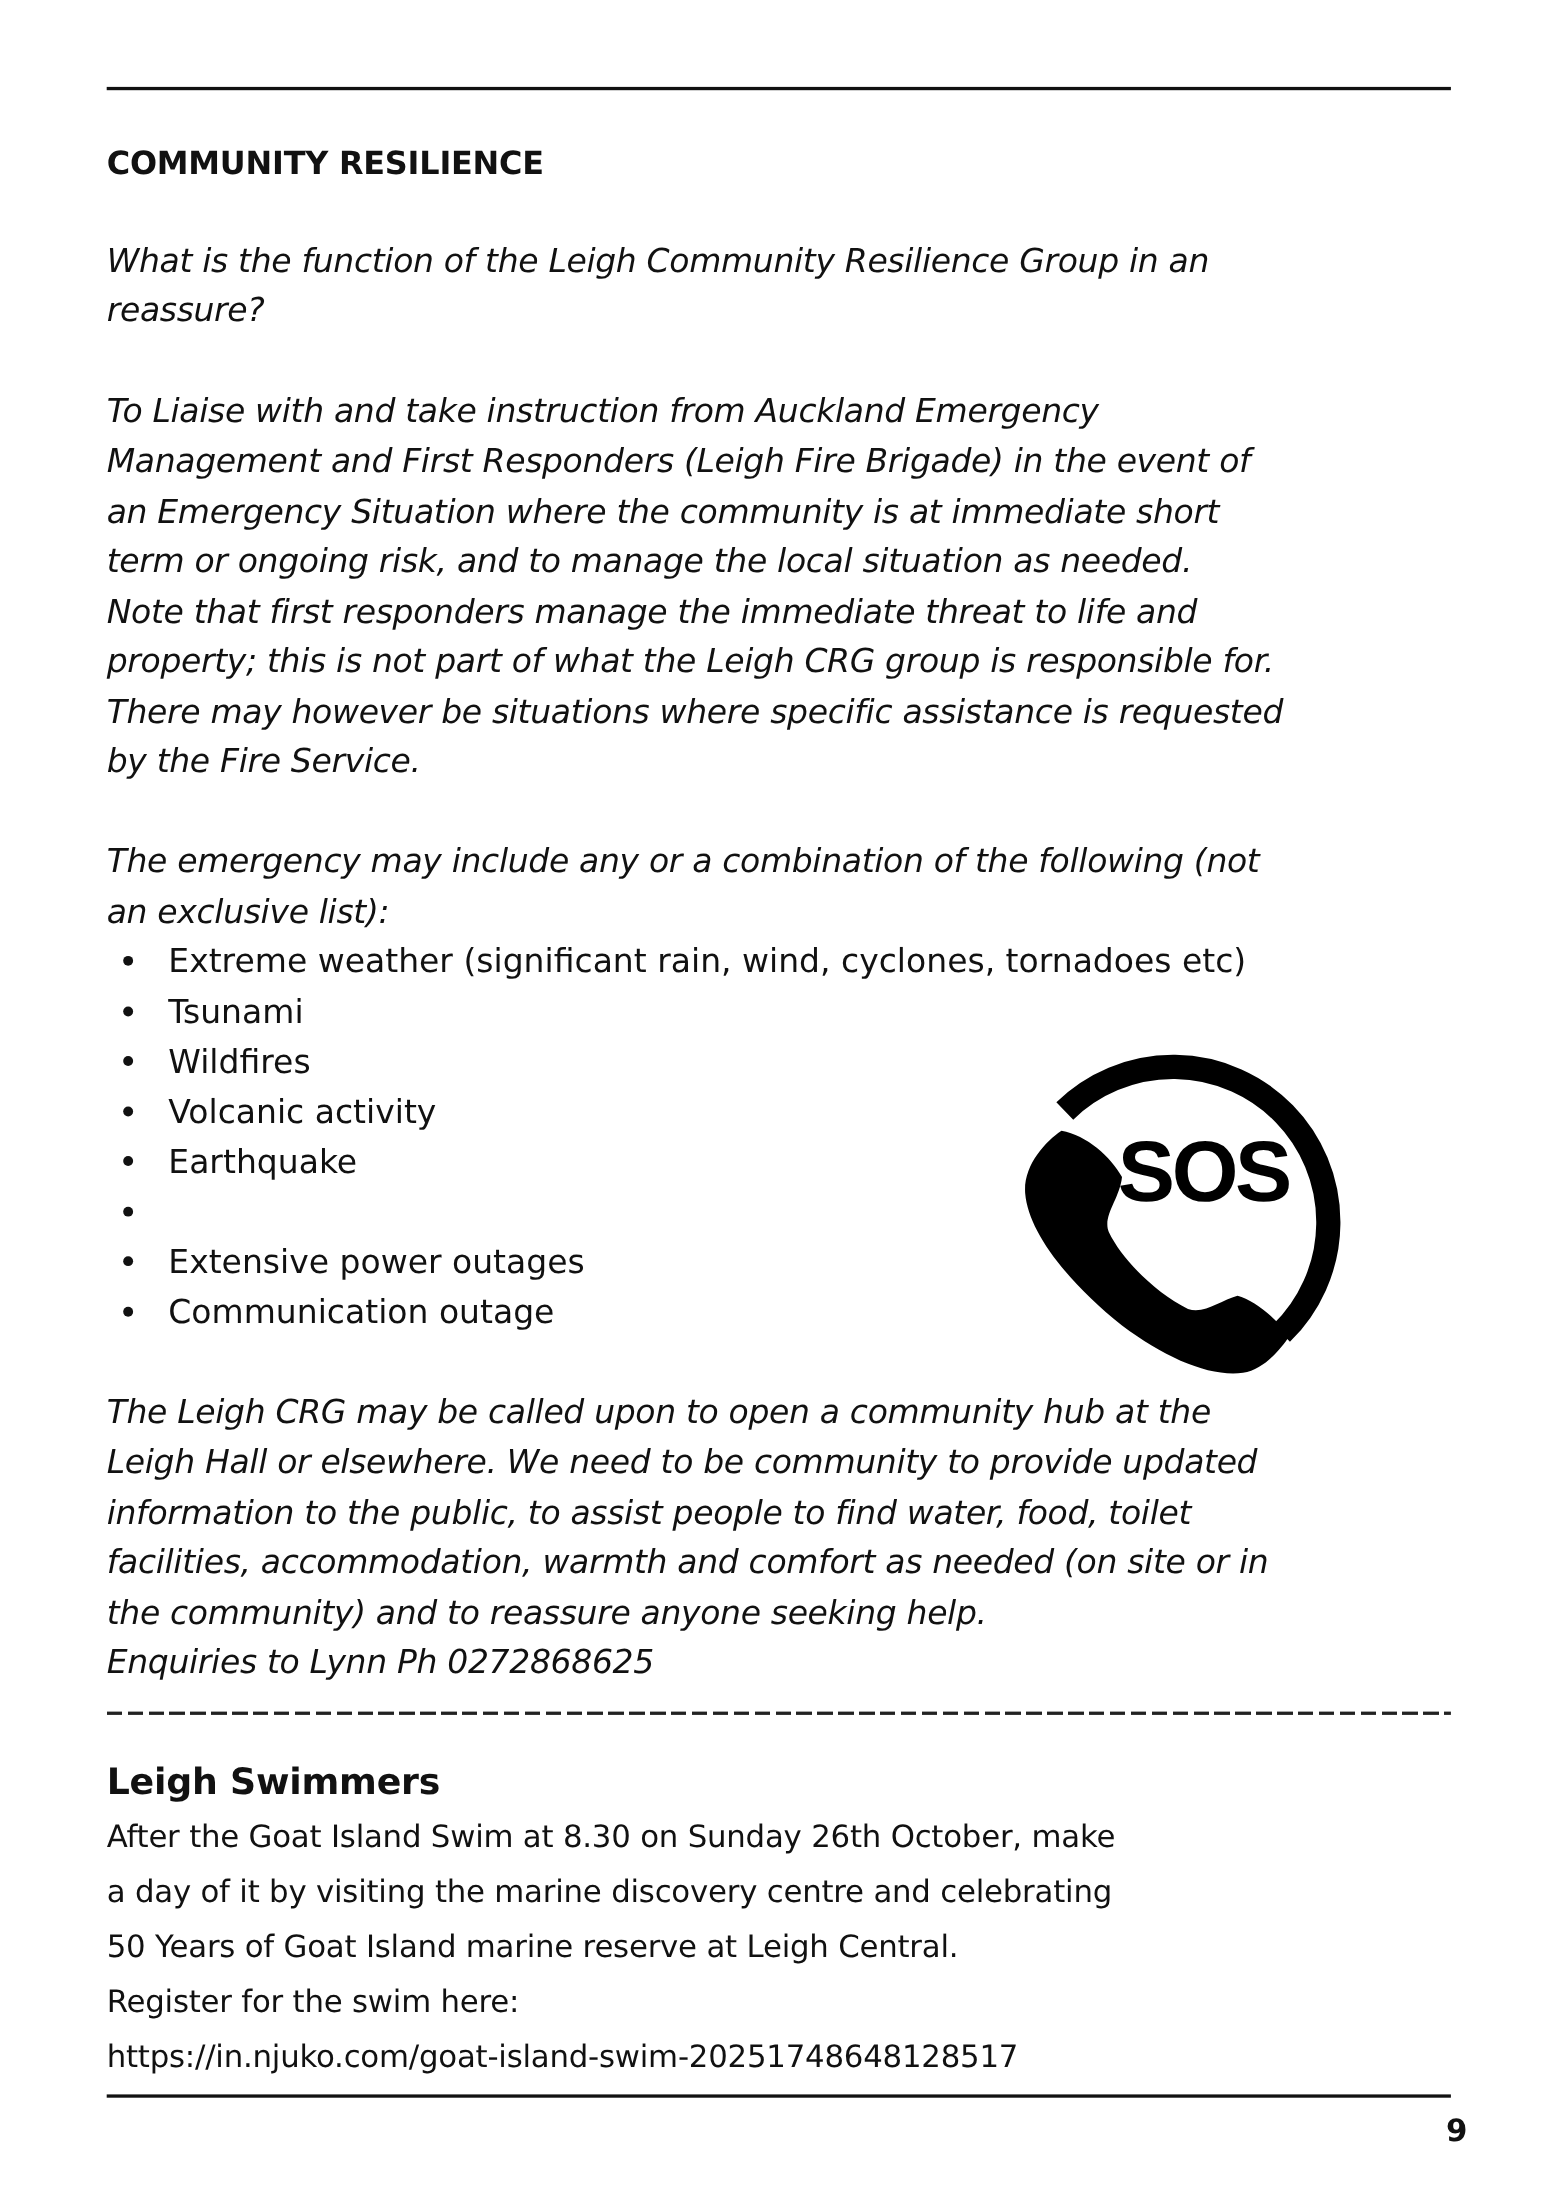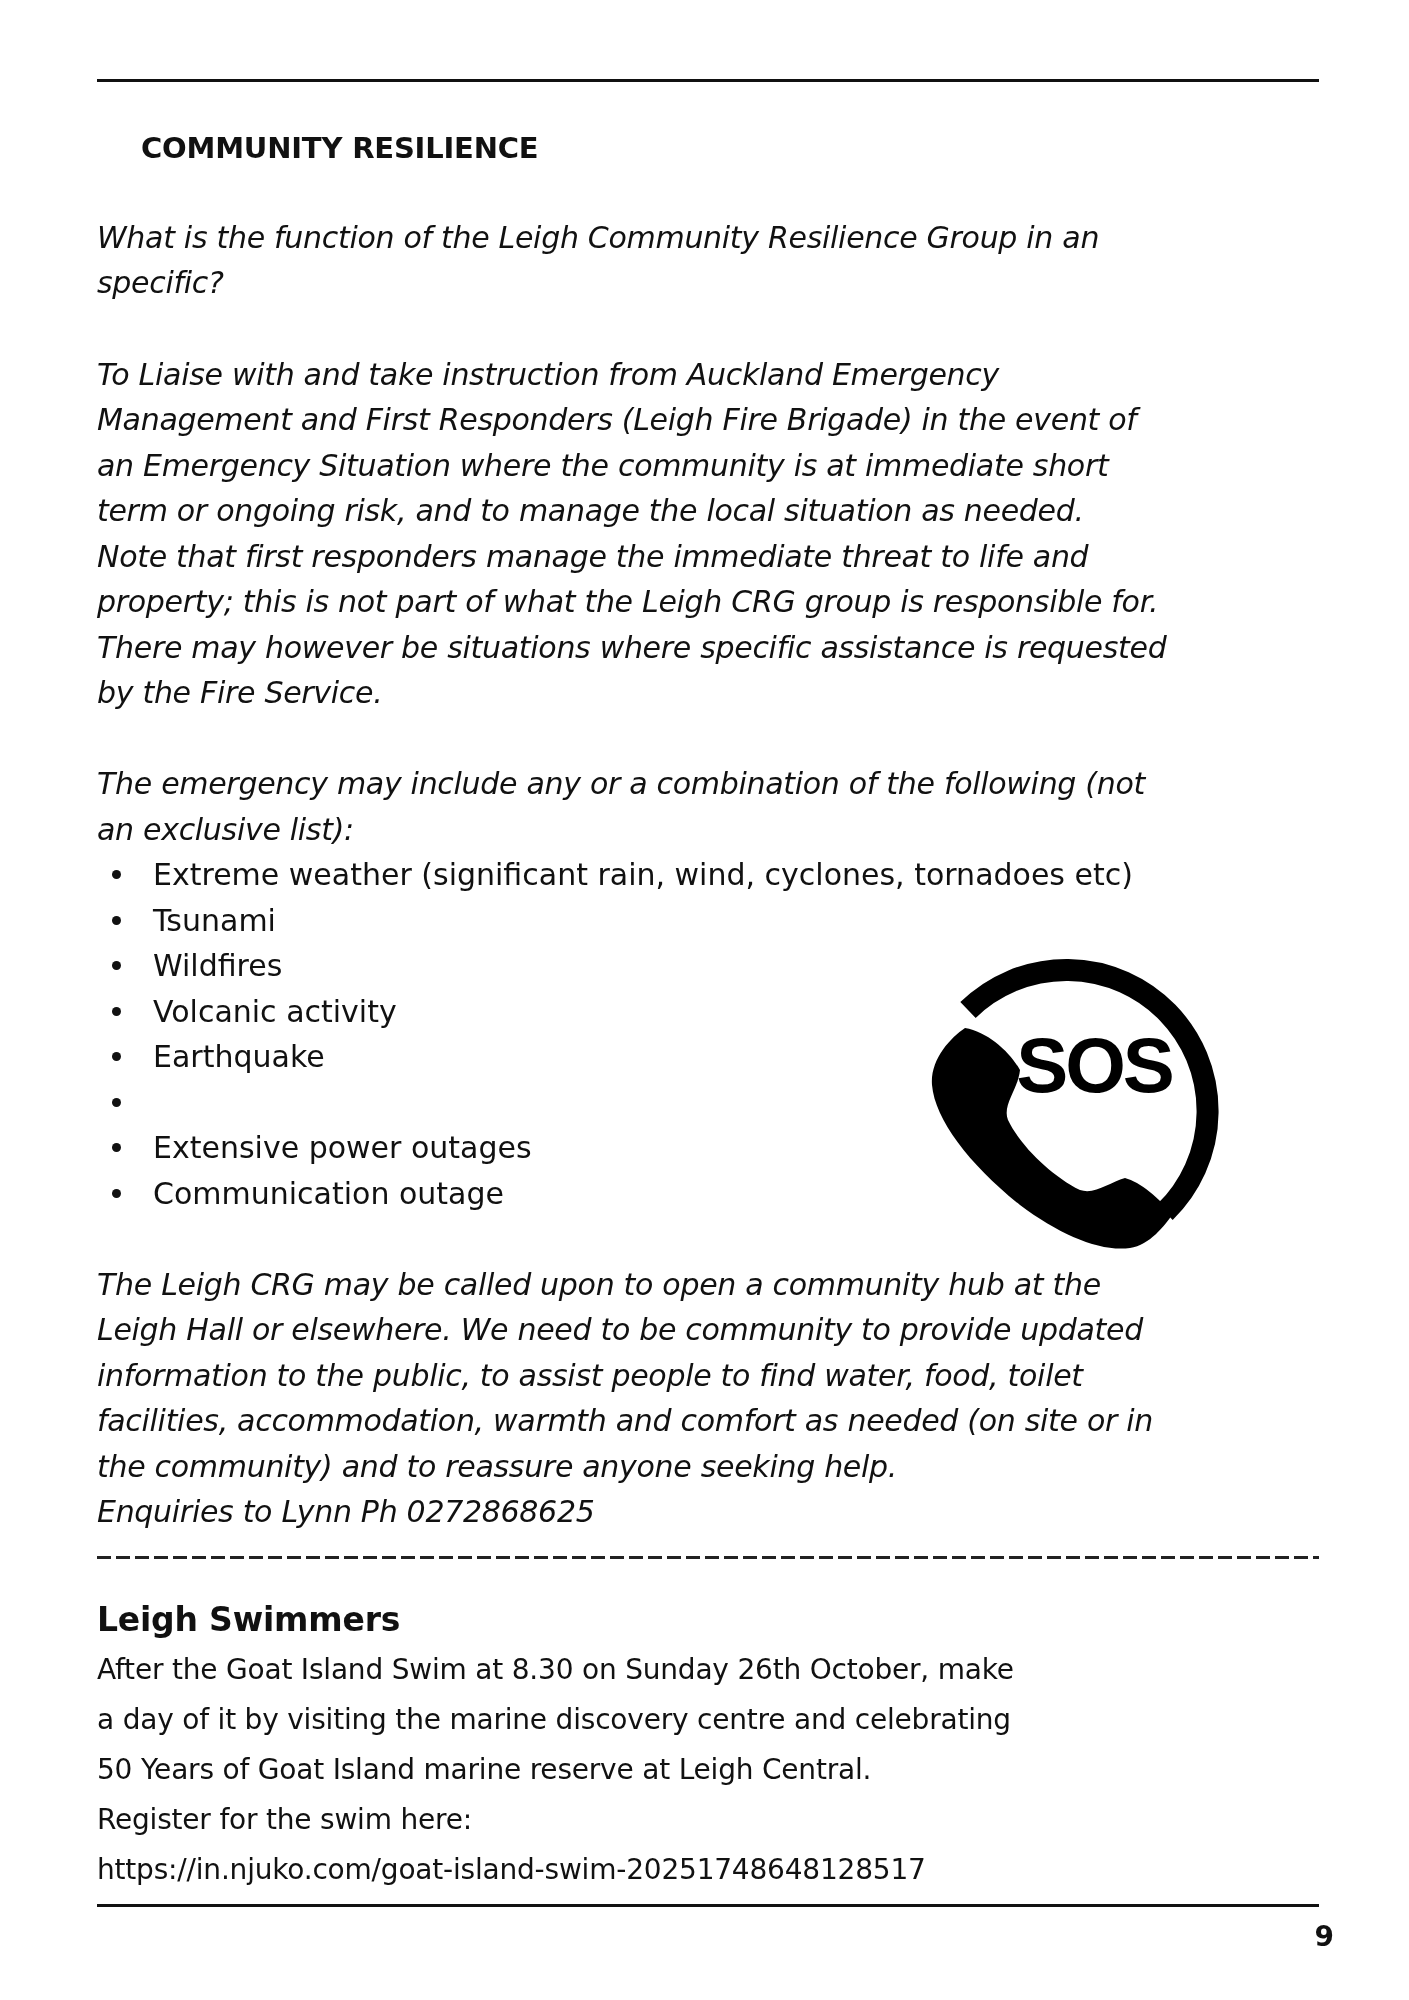--- a/index.html
+++ b/index.html
@@ -16,24 +16,24 @@
               background-image: repeating-linear-gradient(90deg, #222 0 14px, transparent 14px 19px); }
   .swim-line { position: absolute; left: 97px; white-space: nowrap; font-size: 28px; line-height: 40px; letter-spacing: -0.2px; }
   .page-num { position: absolute; right: 75px; top: 1920px; font-size: 28px; font-weight: bold; }
   .sos { position: absolute; left: 910px; top: 920px; width: 340px; height: 340px; }
 </style>
 </head>
 <body>
 
 <div class="rule" style="top:79px;"></div>
 
-<div class="heading" style="top:131px;margin-left:44px;">COMMUNITY RESILIENCE</div>
+<div class="heading" style="top:131px;">COMMUNITY RESILIENCE</div>
 
 <div class="line" style="top:220px;">What is the function of the Leigh Community Resilience Group in an</div>
-<div class="line" style="top:265px;">specific?</div>
+<div class="line" style="top:265px;">reassure?</div>
 
 <div class="line" style="top:357px;">To Liaise with and take instruction from Auckland Emergency</div>
 <div class="line" style="top:402px;">Management and First Responders (Leigh Fire Brigade) in the event of</div>
 <div class="line" style="top:448px;">an Emergency Situation where the community is at immediate short</div>
 <div class="line" style="top:493px;">term or ongoing risk, and to manage the local situation as needed.</div>
 <div class="line" style="top:539px;">Note that first responders manage the immediate threat to life and</div>
 <div class="line" style="top:584px;">property; this is not part of what the Leigh CRG group is responsible for.</div>
 <div class="line" style="top:630px;">There may however be situations where specific assistance is requested</div>
 <div class="line" style="top:675px;">by the Fire Service.</div>
 

